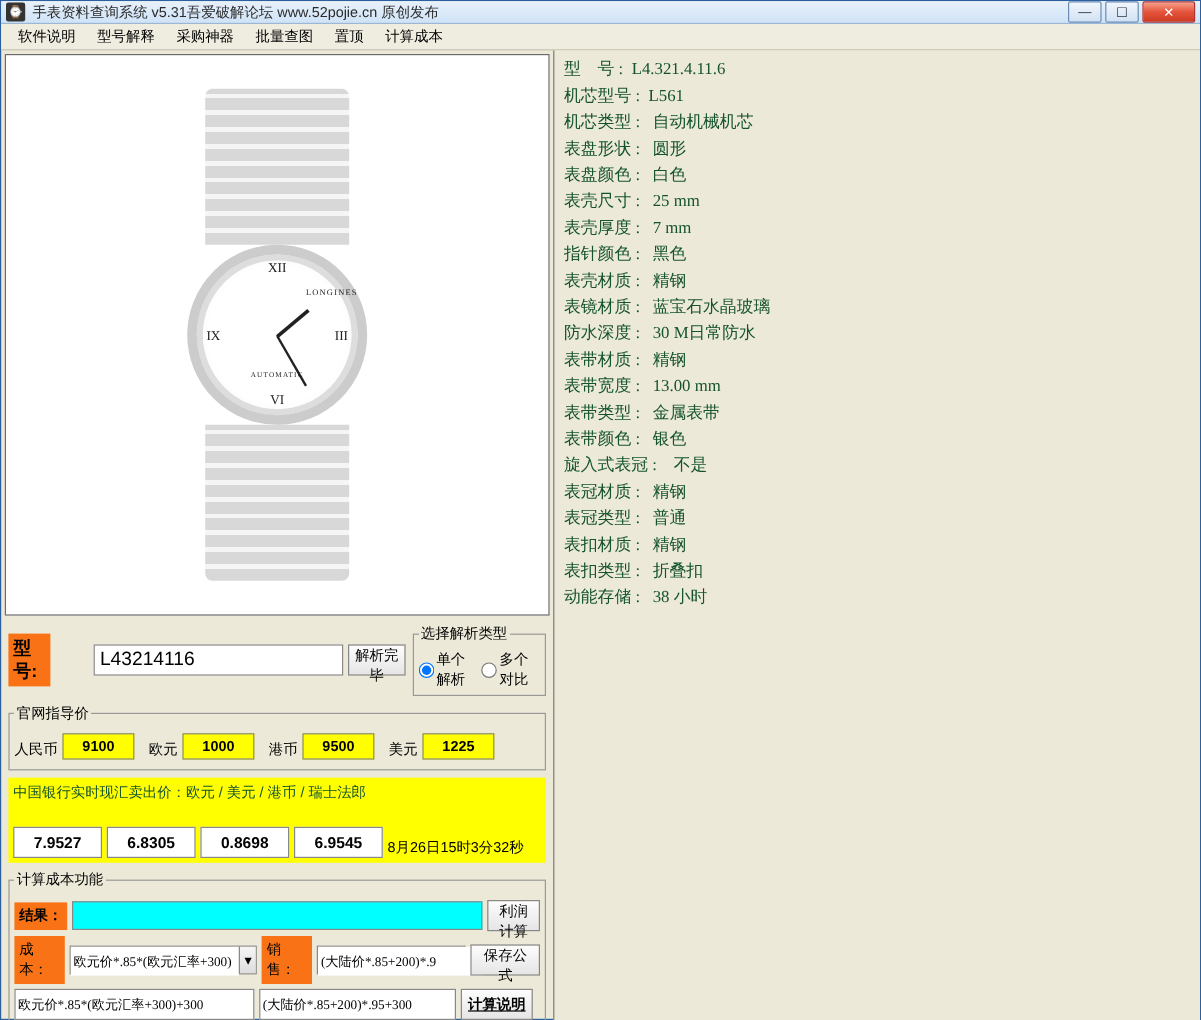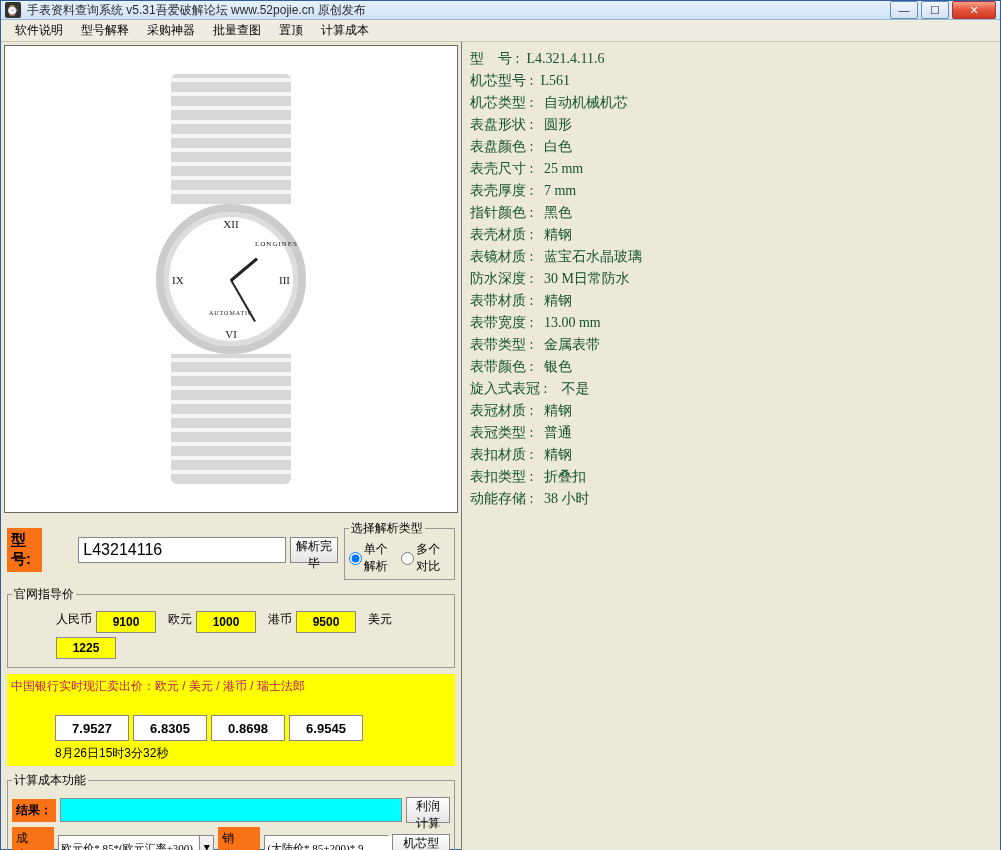--- a/index.html
+++ b/index.html
@@ -28,21 +28,21 @@
   .hand{position:absolute;left:50%;top:50%;background:#222;transform-origin:left center;}
   .hh{width:34px;height:3px;transform:rotate(-40deg);} .hm{width:48px;height:2px;transform:rotate(60deg);}
   .lowerleft { padding:4px 6px; display:flex; flex-direction:column; gap:6px; }
   .row { display:flex; align-items:center; gap:4px; }
   .lbl-yellow { background:#f97316; padding:3px 4px; font-weight:bold; }
   input.modelinput { width:208px; height:26px; border:1px solid #888; font-size:16px; padding:0 4px; font-family:Arial;margin-left:32px; }
   .smallbtn { height:26px; border:1px solid #888; background:linear-gradient(#fdfdfd,#e5e5e5); padding:0 4px; font-size:12px; cursor:pointer; }
   fieldset { border:1px solid #999; padding:4px; font-size:12px; }
   fieldset legend{ padding:0 2px; }
   .radio { display:flex; align-items:center; gap:2px; }
-  .grouprow { display:flex; align-items:flex-start; gap:4px; flex-wrap:wrap;margin-left:44px; }
+  .grouprow { display:flex; align-items:flex-end; gap:4px; flex-wrap:wrap; }
   .pricebox { background:#ffff00; border:1px solid #888; width:60px; height:22px; display:flex;align-items:center;justify-content:center; font-weight:bold; font-family:Arial;}
   .ratebox { background:#fff; border:1px solid #888; width:74px; height:26px; display:flex;align-items:center;justify-content:center; font-weight:bold; font-family:Arial; font-size:13px;}
   .yellowpanel { background:#ffff00; padding:4px; }
   .resultinput { flex:1; height:24px; background:#00ffff; border:1px solid #888; }
   .greenlbl { background:#f97316; padding:3px 4px; }
   .formulainput { height:24px; border:1px solid #888; padding:12px 2px; font-size:11px; font-family:SimSun; }
   .dropdownarrow{ width:14px; border-left:1px solid #888; display:flex;align-items:center;justify-content:center; background:linear-gradient(#f6f6f6,#ddd); cursor:pointer;}
   .rightcol { flex:1; border-left:1px solid #7a7a7a; padding:6px 8px; background:#ece9d8; font-family:SimSun,serif; font-size:14px; line-height:22px; color:#14532d; white-space:pre;}
   .statusbar { height:20px; border-top:1px solid #b6b6b6; background:#f2efde; display:flex; align-items:center; gap:20px; padding:0 6px; font-size:12px; font-family:SimSun; }
 </style>
@@ -118,21 +118,21 @@
             <span style="margin-left:8px">欧元</span>
             <div class="pricebox">1000</div>
             <span style="margin-left:8px">港币</span>
             <div class="pricebox">9500</div>
             <span style="margin-left:8px">美元</span>
             <div class="pricebox">1225</div>
           </div>
         </fieldset>
 
         <div class="yellowpanel">
-          <div style="color:#be185d;font-size:12px;margin-bottom:20px">中国银行实时现汇卖出价：欧元 / 美元 / 港币 / 瑞士法郎</div>
+          <div style="color:#14532d;font-size:12px;margin-bottom:20px">中国银行实时现汇卖出价：欧元 / 美元 / 港币 / 瑞士法郎</div>
           <div class="grouprow">
             <div class="ratebox">7.9527</div>
             <div class="ratebox">6.8305</div>
             <div class="ratebox">0.8698</div>
             <div class="ratebox">6.9545</div>
             <span style="font-size:12px">8月26日15时3分32秒</span>
           </div>
         </div>
 
         <fieldset>
@@ -146,21 +146,26 @@
             <span class="greenlbl">成本：</span>
             <div style="display:flex;border:1px solid #888;height:24px;width:164px">
               <input class="formulainput" style="border: none; flex: 1 1 0%;" value="欧元价*.85*(欧元汇率+300)">
               <div class="dropdownarrow">▾</div>
             </div>
             <span class="greenlbl">销售：</span>
             <div style="display:flex;border:1px solid #888;height:24px;width:124px">
               <input class="formulainput" style="border: none; flex: 1 1 0%;" value="(大陆价*.85+200)*.9">
               <div class="dropdownarrow">▾</div>
             </div>
-            <button class="smallbtn" style="width:60px">机芯型号</button>
+            <button class="smallbtn" style="width:60px">保存公式</button>
+          </div>
+          <div class="row" style="margin:4px 0">
+            <input class="formulainput" style="width: 200px;" value="欧元价*.85*(欧元汇率+300)+300">
+            <input class="formulainput" style="width: 164px;" value="(大陆价*.85+200)*.95+300">
+            <button class="smallbtn" style="width:60px;font-weight:bold;text-decoration:underline">计算说明</button>
           </div>
         </fieldset>
       </div>
     </div>
 
     <div class="rightcol" id="specs">型    号 :  L4.321.4.11.6
 机芯型号 :  L561
 机芯类型 :   自动机械机芯
 表盘形状 :   圆形
 表盘颜色 :   白色

